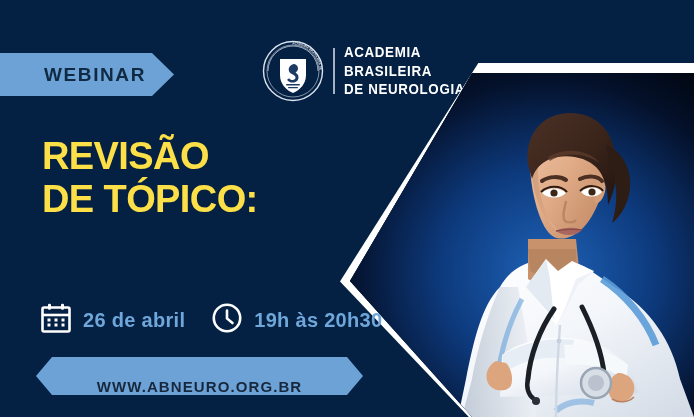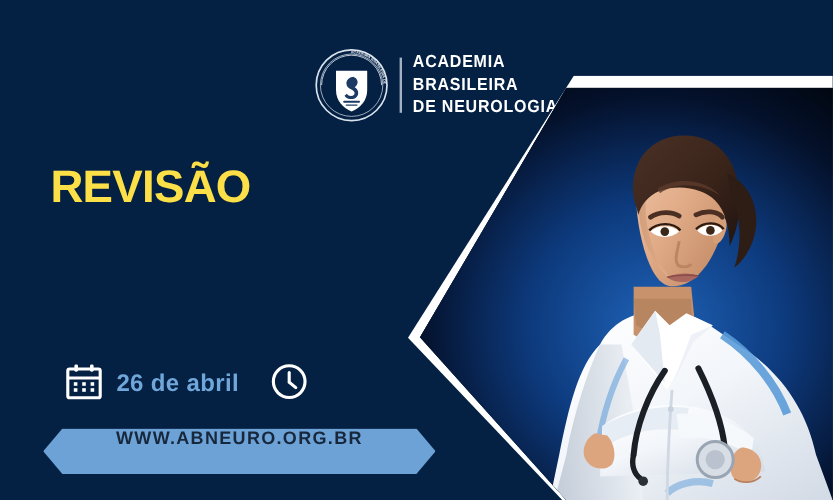--- a/index.html
+++ b/index.html
@@ -47,54 +47,57 @@
     clip-path:polygon(34.5% 0%, 100% 0%, 100% 100%, 34.5% 100%, 0% 60.5%);
     overflow:hidden;
     background:
       radial-gradient(120% 90% at 58% 62%, rgba(22,86,170,.95) 0%, rgba(10,44,100,.85) 38%, rgba(3,14,34,.98) 74%, #01060f 100%),
       #020a18;
   }
   #photo-hex svg{position:absolute;left:0;top:0;width:100%;height:100%;}
 
   
   #meta-row{
-    position:absolute;left:54px;top:300px;height:40px;
+    position:absolute;left:40px;top:300px;height:40px;
     display:flex;align-items:center;justify-content:center;
   }
   .meta-item{display:flex;align-items:center;}
   .meta-text{
     color:#6fa7da;font-size:20px;font-weight:bold;letter-spacing:.3px;
     margin-left:11px;
   }
   #clock-wrap{margin-left:26px;}
 
   
   #url-bar{
     position:absolute;left:36px;top:357px;width:327px;height:38px;
     background:#6da2d6;
     clip-path:polygon(16px 0, 311px 0, 327px 50%, 311px 100%, 16px 100%, 0 50%);
-    display:flex;align-items:flex-start;justify-content:center;
+    display:flex;align-items:flex-end;justify-content:center;
   }
   #url-text{
     color:#17283d;font-size:15px;font-weight:bold;letter-spacing:1.1px;
   }
 
   
   #title-block{
     position:absolute;left:42px;top:135px;width:300px;
     color:#fde047;font-size:38px;font-weight:bold;
     line-height:1.14;letter-spacing:-.6px;
   }
   .title-line{white-space:nowrap;}
 </style>
 </head>
 <body>
 
 <div id="banner">
 
+  <div id="webinar-badge">
+    <span id="webinar-label">WEBINAR</span>
+  </div>
 
   <div id="logo-block">
     <div id="abn-seal">
       <svg viewBox="0 0 62 62" width="62" height="62" aria-hidden="true">
         <circle cx="31" cy="31" r="29.5" fill="none" stroke="#e6edf6" stroke-width="1.4" opacity=".95"></circle>
         <circle cx="31" cy="31" r="26" fill="none" stroke="#e6edf6" stroke-width="0.7" opacity=".8"></circle>
         <path d="M18 19 H44 V35 C44 44 38 50 31 53 C24 50 18 44 18 35 Z" fill="#ffffff"></path>
         <g fill="#1d3a63">
           <path d="M31 24 c3 0 5 2 5 4.6 0 2-1.3 3.1-2.4 4.2 1.6 1 2.9 2.4 2.9 4.6 0 3-2.6 5.2-5.8 5.2 -2.6 0-4.6-1.2-5.6-2.9l2-1.5c.7 1.1 1.9 1.9 3.4 1.9 1.8 0 3-1 3-2.5 0-1.6-1.3-2.4-3.1-3.3 -2.1-1-3.7-2.2-3.7-4.7 0-3.1 2.6-5.6 6.3-5.6z"></path>
           <rect x="24" y="44" width="14" height="1.6" rx=".8"></rect>
@@ -223,20 +226,21 @@
       <path d="M178 306 C176 314 178 322 184 326" stroke="#1b1f26" stroke-width="4.5" fill="none"></path>
       <circle cx="186" cy="328" r="4" fill="#2a2f38"></circle>
 
       <path d="M210 252 C208 280 206 312 206 344" stroke="#cfd8e3" stroke-width="2.4" fill="none"></path>
       <circle cx="209" cy="268" r="2.4" fill="#c7d1de"></circle>
     </svg>
   </div>
 
   <div id="title-block">
     <div class="title-line">REVISÃO</div>
+    <div class="title-line">DE TÓPICO:</div>
   </div>
 
   <div id="meta-row">
     <div class="meta-item">
       <span>
         <svg width="32" height="32" viewBox="0 0 32 32" aria-hidden="true">
           <rect x="2.5" y="5.5" width="27" height="24" rx="1.5" fill="none" stroke="#ffffff" stroke-width="2.6"></rect>
           <path d="M2.5 13 H29.5" stroke="#ffffff" stroke-width="2.6"></path>
           <rect x="8" y="1.8" width="3" height="6" rx="1.2" fill="#ffffff"></rect>
           <rect x="21" y="1.8" width="3" height="6" rx="1.2" fill="#ffffff"></rect>
@@ -252,20 +256,21 @@
       </span>
       <span class="meta-text">26 de abril</span>
     </div>
     <div class="meta-item" id="clock-wrap">
       <span>
         <svg width="32" height="32" viewBox="0 0 32 32" aria-hidden="true">
           <circle cx="16" cy="16" r="13.2" fill="none" stroke="#ffffff" stroke-width="2.6"></circle>
           <path d="M16 8.5 V16.5 L21.5 21" stroke="#ffffff" stroke-width="2.6" fill="none" stroke-linecap="round"></path>
         </svg>
       </span>
+      <span class="meta-text">19h às 20h30</span>
     </div>
   </div>
 
   <div id="url-bar">
     <span id="url-text">WWW.ABNEURO.ORG.BR</span>
   </div>
 
 </div>
 
 </body></html>

